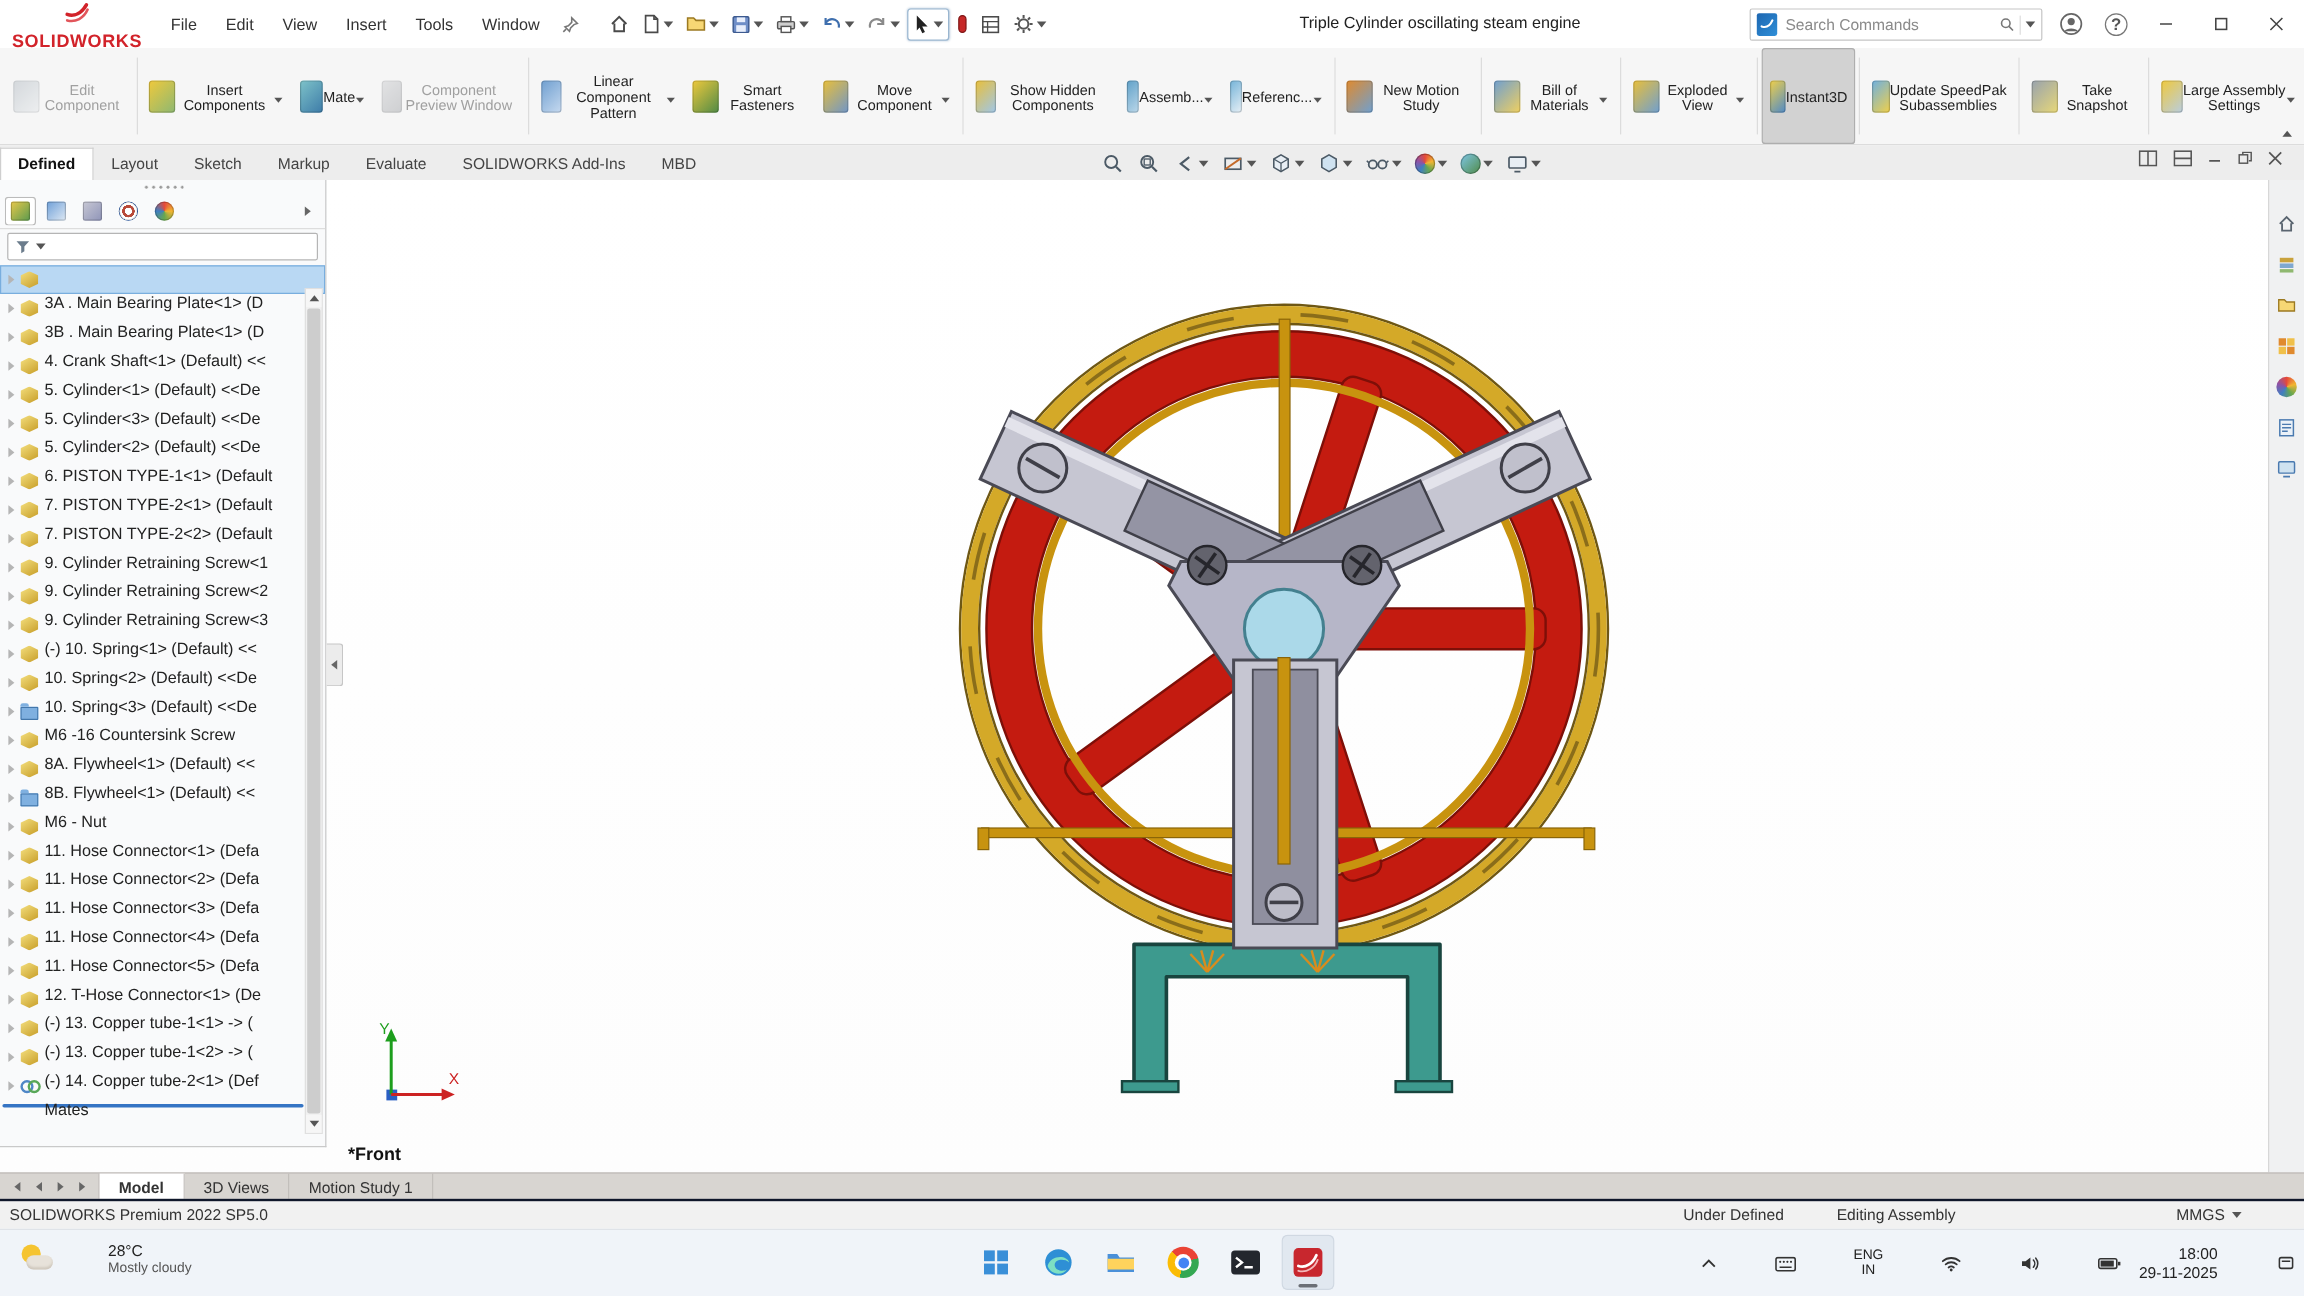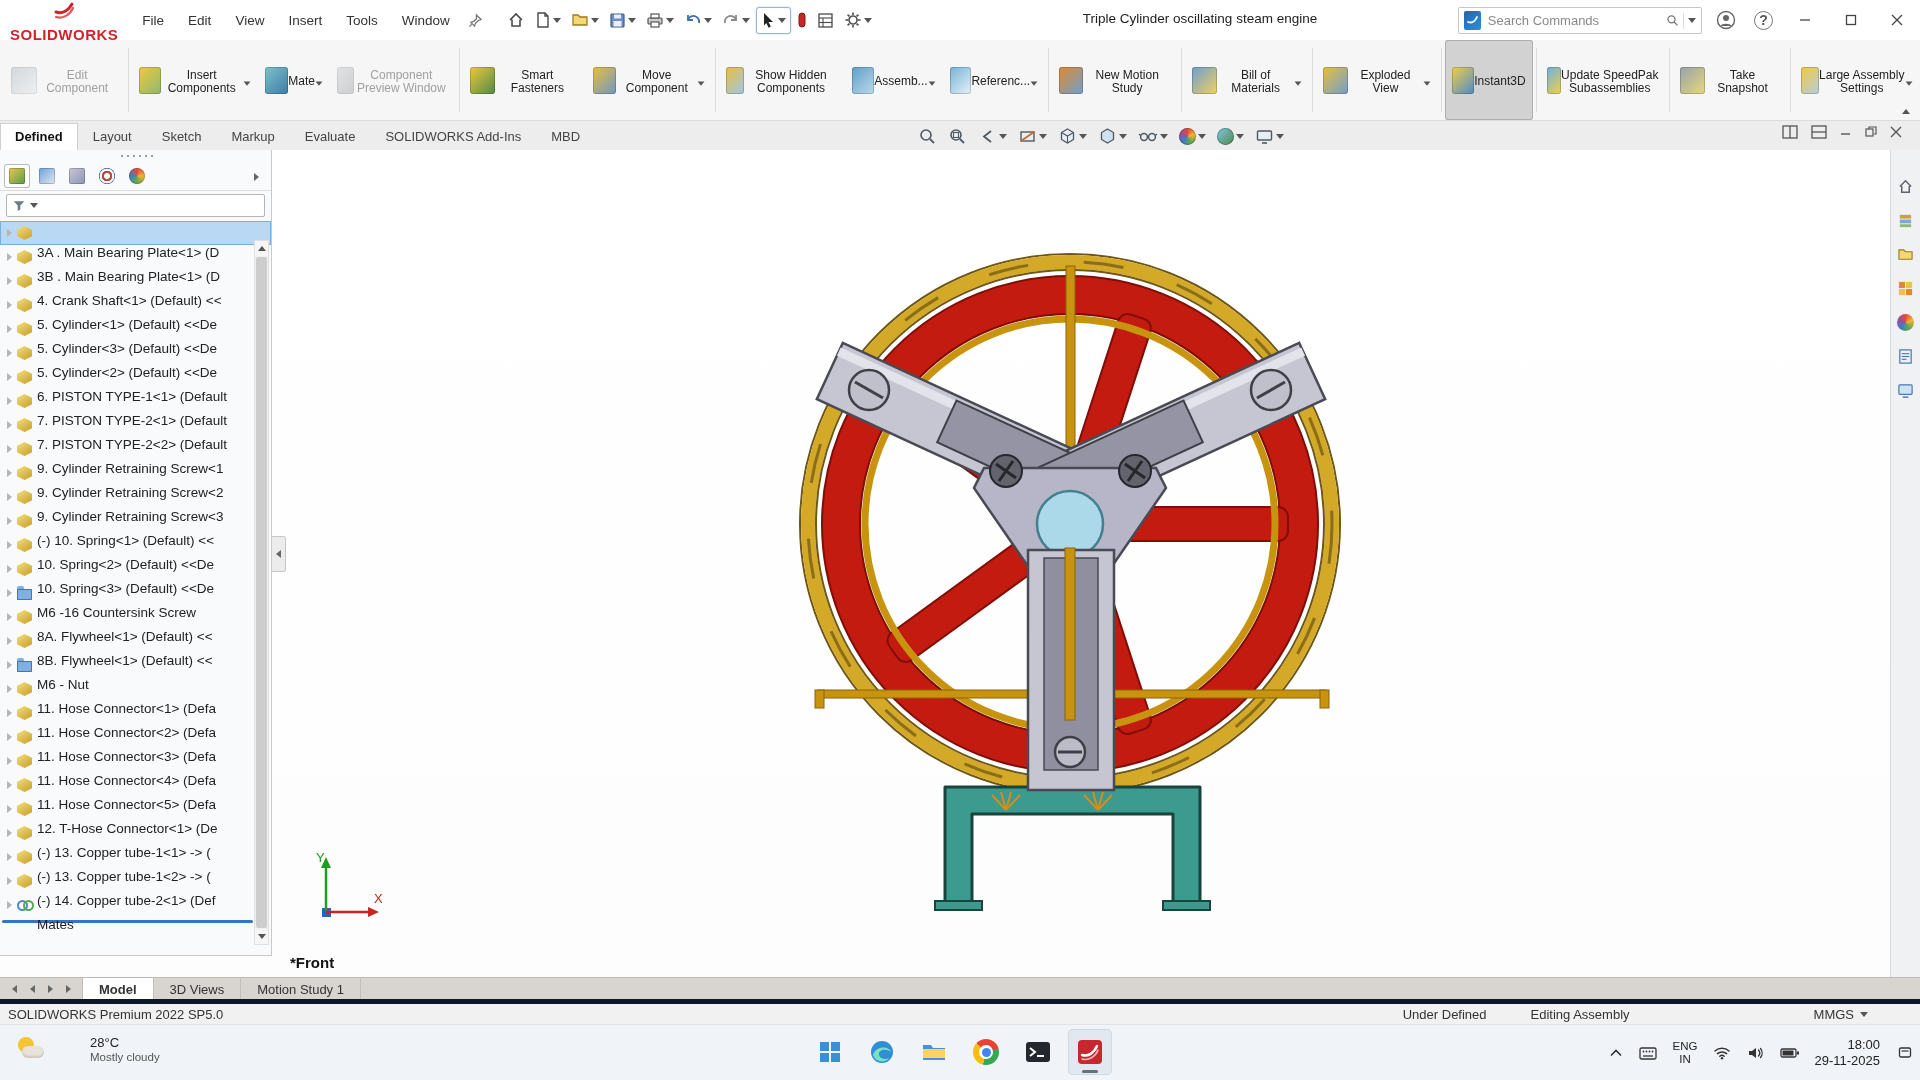--- a/index.html
+++ b/index.html
@@ -92,42 +92,42 @@
   #panel-splitter{position:absolute;left:272px;top:386px;width:13px;height:34px;background:#ececec;border:1px solid #c6c6c6;border-left:none;display:flex;align-items:center;justify-content:center;border-radius:0 3px 3px 0;}
 
   
   #doctabs{position:absolute;left:0;top:977px;width:1920px;height:22px;background:#d8d5d1;border-top:1px solid #bdbab6;display:flex;align-items:stretch;font-size:13px;}
   .nav-btns{display:flex;align-items:center;gap:2px;padding:0 6px;border-right:1px solid #c2bfbb;}
   .nav-btn{width:16px;height:16px;display:flex;align-items:center;justify-content:center;}
   .doctab{display:flex;align-items:center;padding:0 16px;color:#333;border-right:1px solid #c2bfbb;}
   .doctab.active{background:#fff;font-weight:bold;}
 
   
-  #statusbar{position:absolute;left:0;top:999px;width:1920px;height:25px;background:#f1f1f1;border-top:5px solid #0f172a;display:flex;align-items:center;font-size:13px;color:#333;box-sizing:border-box;}
+  #statusbar{position:absolute;left:0;top:999px;width:1920px;height:25px;background:#f1f1f1;border-top:2px solid #0f172a;display:flex;align-items:center;font-size:13px;color:#333;box-sizing:border-box;}
   .sb-left{padding-left:8px;}
   .sb-right{margin-left:auto;display:flex;align-items:center;gap:44px;margin-right:52px;}
   .sb-units{display:flex;align-items:center;gap:6px;margin-left:140px;}
 
   
   #taskbar{position:absolute;left:0;top:1024px;width:1920px;height:56px;background:#f0f4f9;border-top:1px solid #dfe3e8;}
   .weather{position:absolute;left:8px;top:6px;display:flex;align-items:center;gap:8px;padding:4px 8px;border-radius:4px;}
   .wicon{position:relative;width:30px;height:26px;}
   .wsun{position:absolute;left:2px;top:0;width:16px;height:16px;border-radius:50%;background:#f5c431;}
   .wcloud{position:absolute;left:6px;top:9px;width:22px;height:12px;border-radius:8px;background:#e7e2da;box-shadow:inset 0 -2px 2px #cfc8bd;}
   .wtext{font-size:13px;line-height:15px;color:#222;margin-left:36px;}
   .wdesc{font-size:11.5px;color:#555;}
   .tb-center{position:absolute;left:50%;top:4px;transform:translateX(-50%);display:flex;gap:8px;}
   .tb-app{width:44px;height:46px;display:flex;align-items:center;justify-content:center;border-radius:5px;position:relative;}
   .tb-app.active{background:#e1e8f0;box-shadow:inset 0 0 0 1px #d0d8e2;}
   .tb-app.active::after{content:"";position:absolute;bottom:2px;left:50%;transform:translateX(-50%);width:16px;height:3px;border-radius:2px;background:#6b6f76;}
   .chrome-ball{width:26px;height:26px;border-radius:50%;background:conic-gradient(from -45deg,#ea4335 0 33%,#34a853 33% 66%,#fbbc05 66% 100%);position:relative;}
   .chrome-ball::before{content:"";position:absolute;left:6px;top:6px;width:14px;height:14px;border-radius:50%;background:#fff;}
   .chrome-ball::after{content:"";position:absolute;left:8.5px;top:8.5px;width:9px;height:9px;border-radius:50%;background:#4285f4;}
   .tray{position:absolute;right:6px;top:0;height:56px;display:flex;align-items:center;gap:12px;font-size:12px;color:#222;}
-  .tray-item{display:flex;flex-direction:column;align-items:center;justify-content:center;line-height:13px;padding:4px 2px;border-radius:4px;}
+  .tray-item{display:flex;flex-direction:column;align-items:center;justify-content:center;line-height:13px;padding:4px 2px;border-radius:4px;margin-left:32px;}
   .clock{text-align:right;font-size:13px;line-height:16px;padding-right:4px;}
 </style>
 </head>
 <body>
 
 <div id="app">
 
   <div id="menubar">
     <div class="brand">
       <svg width="22" height="22" viewBox="0 0 22 22">
@@ -293,20 +293,25 @@
     <div class="rbtn">
         <div class="ric" style="--c1:#7ec3c9;--c2:#3d7ba8"></div>
         <div class="rlabel">Mate</div>
         <span class="tri-down"></span>
       </div>
     <div class="rbtn disabled">
         <div class="ric" style="--c1:#c9ccd4;--c2:#9aa0ad"></div>
         <div class="rlabel">Component Preview Window</div>
       </div>
     <div class="rsep"></div>
+    <div class="rbtn">
+        <div class="ric" style="--c1:#6f9fd0;--c2:#c7daf0"></div>
+        <div class="rlabel">Linear Component Pattern</div>
+        <span class="tri-down"></span>
+      </div>
     <div class="rbtn">
         <div class="ric" style="--c1:#efc93c;--c2:#4f8a46"></div>
         <div class="rlabel">Smart Fasteners</div>
       </div>
     <div class="rbtn">
         <div class="ric" style="--c1:#e9bf3a;--c2:#7096c8"></div>
         <div class="rlabel">Move Component</div>
         <span class="tri-down"></span>
       </div>
     <div class="rsep"></div>

